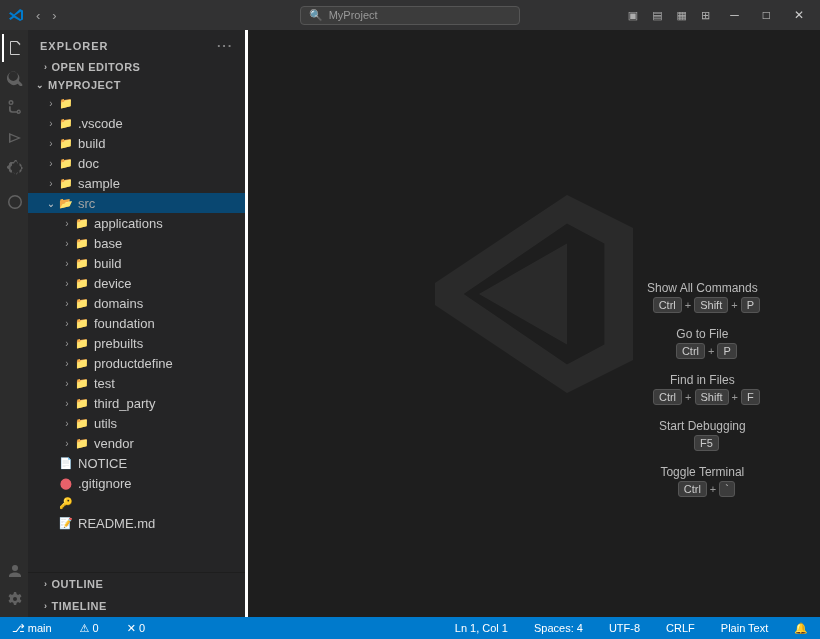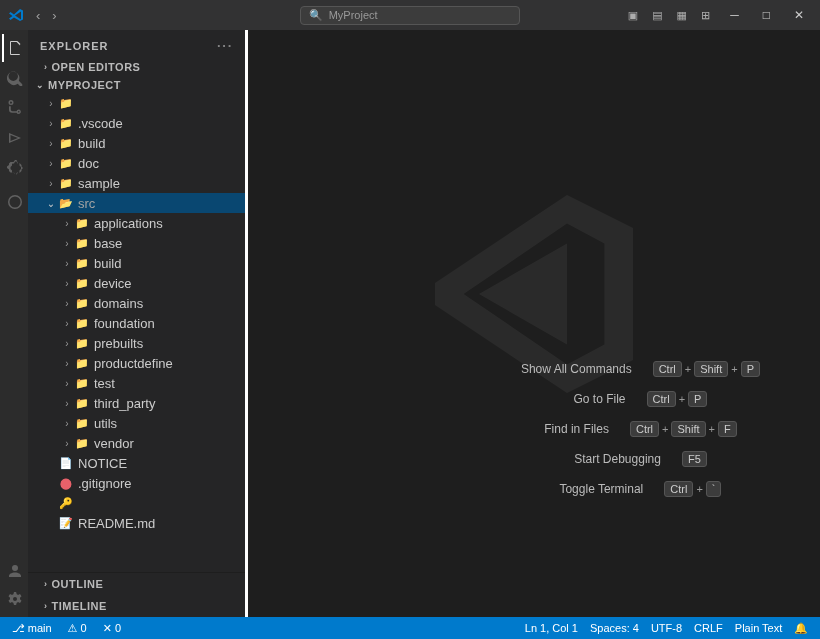--- a/index.html
+++ b/index.html
@@ -235,22 +235,23 @@
       position: absolute;
       bottom: 120px;
       right: 60px;
       display: flex;
       flex-direction: column;
       gap: 14px;
     }
     .command-row {
       display: flex;
       align-items: center;
-      justify-content: center;
-      gap: 13px;
+      justify-content: flex-start;
+      gap: 2px;
+      flex-direction: column;
     }
     .command-label {
       font-size: 12px;
       color: #bbbbbb;
       text-align: right;
     }
     .command-keys {
       display: flex;
       align-items: center;
       gap: 3px;
@@ -291,22 +292,22 @@
     
     .statusbar {
       height: 22px;
       background: #007acc;
       display: flex;
       align-items: center;
       justify-content: space-between;
       padding: 0 8px;
       flex-shrink: 0;
     }
-    .statusbar-left { display: flex; align-items: flex-start; gap: 8px; }
-    .statusbar-right { display: flex; align-items: center; gap: 4px; margin-left: 28px; }
+    .statusbar-left { display: flex; align-items: flex-start; gap: 20px; }
+    .statusbar-right { display: flex; align-items: center; gap: 18px; margin-left: 28px; }
     .status-item {
       font-size: 11px;
       color: #ffffff;
       display: flex;
       align-items: center;
       gap: 3px;
       padding: 0 4px;
       cursor: pointer;
     }
   </style>

